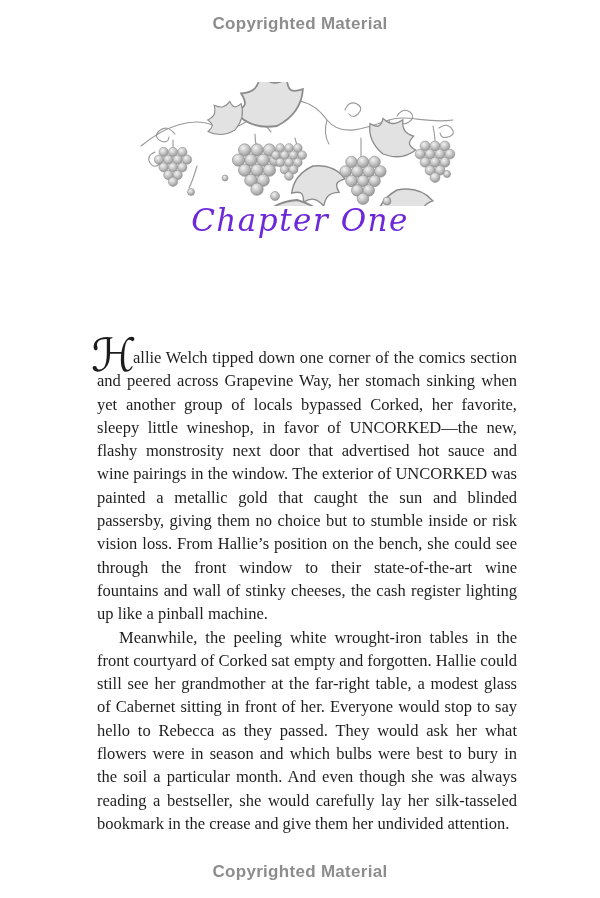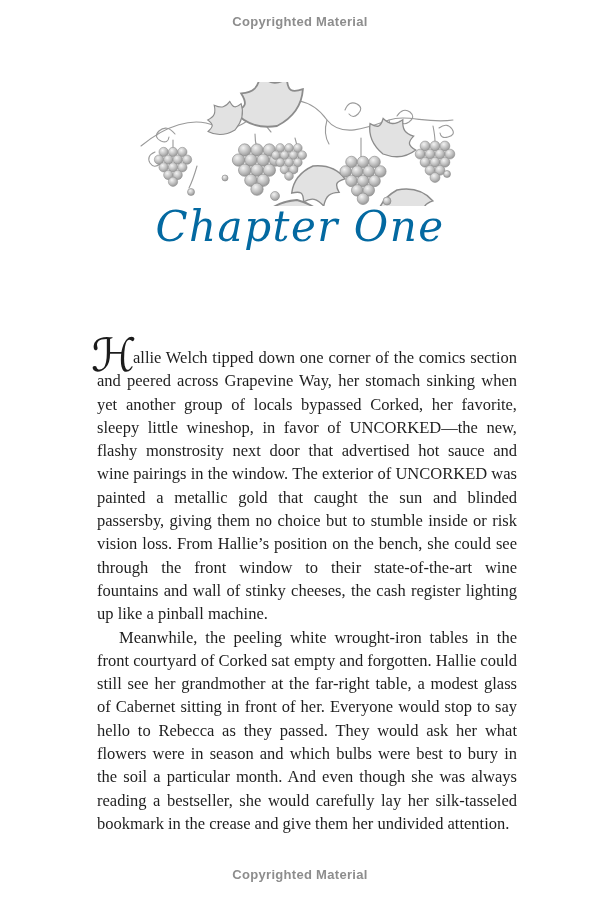--- a/index.html
+++ b/index.html
@@ -11,21 +11,21 @@
     font-family: "Liberation Serif", "DejaVu Serif", serif;
     overflow: hidden;
   }
   .copyright {
     position: absolute;
     left: 0;
     width: 100%;
     text-align: center;
     font-family: "Liberation Sans", "DejaVu Sans", sans-serif;
     font-weight: bold;
-    font-size: 13px;
+    font-size: 17px;
     color: #8d8d8d;
     letter-spacing: 0.3px;
   }
   .copyright.top { top: 14px; }
   .copyright.bottom { bottom: 16px; }
   .ornament {
     position: absolute;
     top: 82px;
     left: 50%;
     transform: translateX(-50%);
@@ -35,22 +35,22 @@
   .chapter {
     position: absolute;
     top: 202px;
     left: 0;
     width: 100%;
     margin: 0;
     text-align: center;
     font-family: "DejaVu Serif", "Liberation Serif", serif;
     font-style: italic;
     font-weight: normal;
-    font-size: 42px;
-    color: #0369a1;
+    font-size: 31px;
+    color: #6d28d9;
     letter-spacing: 1.5px;
   }
   .body-text {
     position: absolute;
     top: 346px;
     left: 97px;
     width: 420px;
     font-size: 16.5px;
     line-height: 23.3px;
     color: #1e1e1e;

